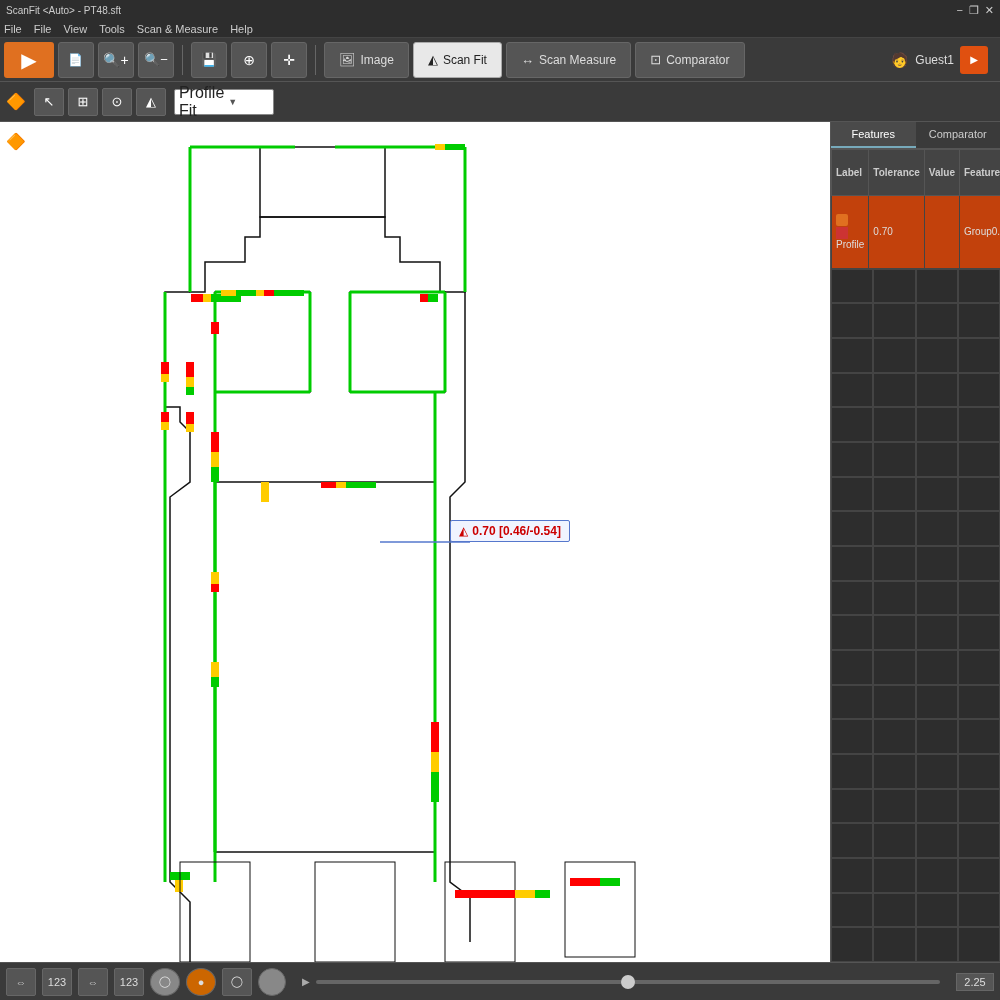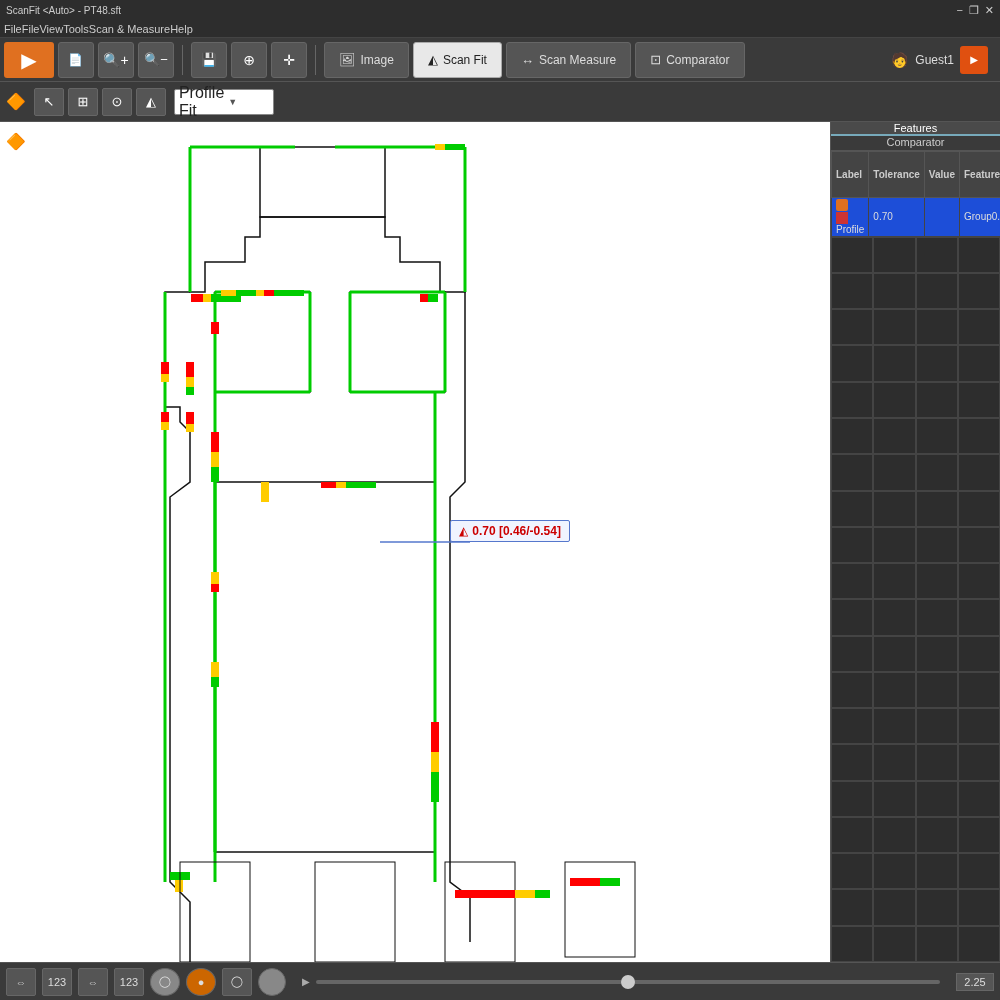--- a/index.html
+++ b/index.html
@@ -19,20 +19,21 @@
     #titlebar-controls { display: flex; gap: 6px; }
     #titlebar-controls span { cursor: pointer; color: #ccc; font-size: 11px; }
 
     
     #menubar {
       height: 18px;
       background: #2d2d2d;
       display: flex;
       align-items: center;
       padding: 0 4px;
+      gap: 12px;
       color: #ccc;
       font-size: 11px;
       border-bottom: 1px solid #444;
     }
     #menubar span { cursor: pointer; }
 
     
     #top-toolbar {
       height: 44px;
       background: #3a3a3a;
@@ -157,21 +158,20 @@
       background: #2d2d2d;
       border-left: 1px solid #555;
       display: flex;
       flex-direction: column;
     }
 
     #panel-tabs {
       display: flex;
       background: #3a3a3a;
       border-bottom: 1px solid #555;
-      flex-direction: column;
     }
     .panel-tab {
       flex: 1;
       height: 26px;
       display: flex;
       align-items: center;
       justify-content: center;
       font-size: 11px;
       color: #ccc;
       cursor: pointer;
@@ -189,23 +189,23 @@
       font-size: 10px;
     }
     #panel-table th {
       background: #444;
       color: #ccc;
       padding: 17px 4px;
       border: 1px solid #555;
       text-align: left;
     }
     #panel-table td {
-      background: #1d4ed8;
+      background: #c2410c;
       color: #ddd;
-      padding: 1px 4px;
+      padding: 18px 4px;
       border: 1px solid #444;
     }
     .row-icon { display: inline-block; width: 12px; height: 12px; background: #e07020; border-radius: 2px; margin-right: 2px; vertical-align: middle; }
     .row-color { display: inline-block; width: 12px; height: 12px; background: #cc3333; margin-right: 2px; vertical-align: middle; }
 
     
     #panel-grid {
       flex: 1;
       display: grid;
       grid-template-columns: repeat(4, 1fr);

